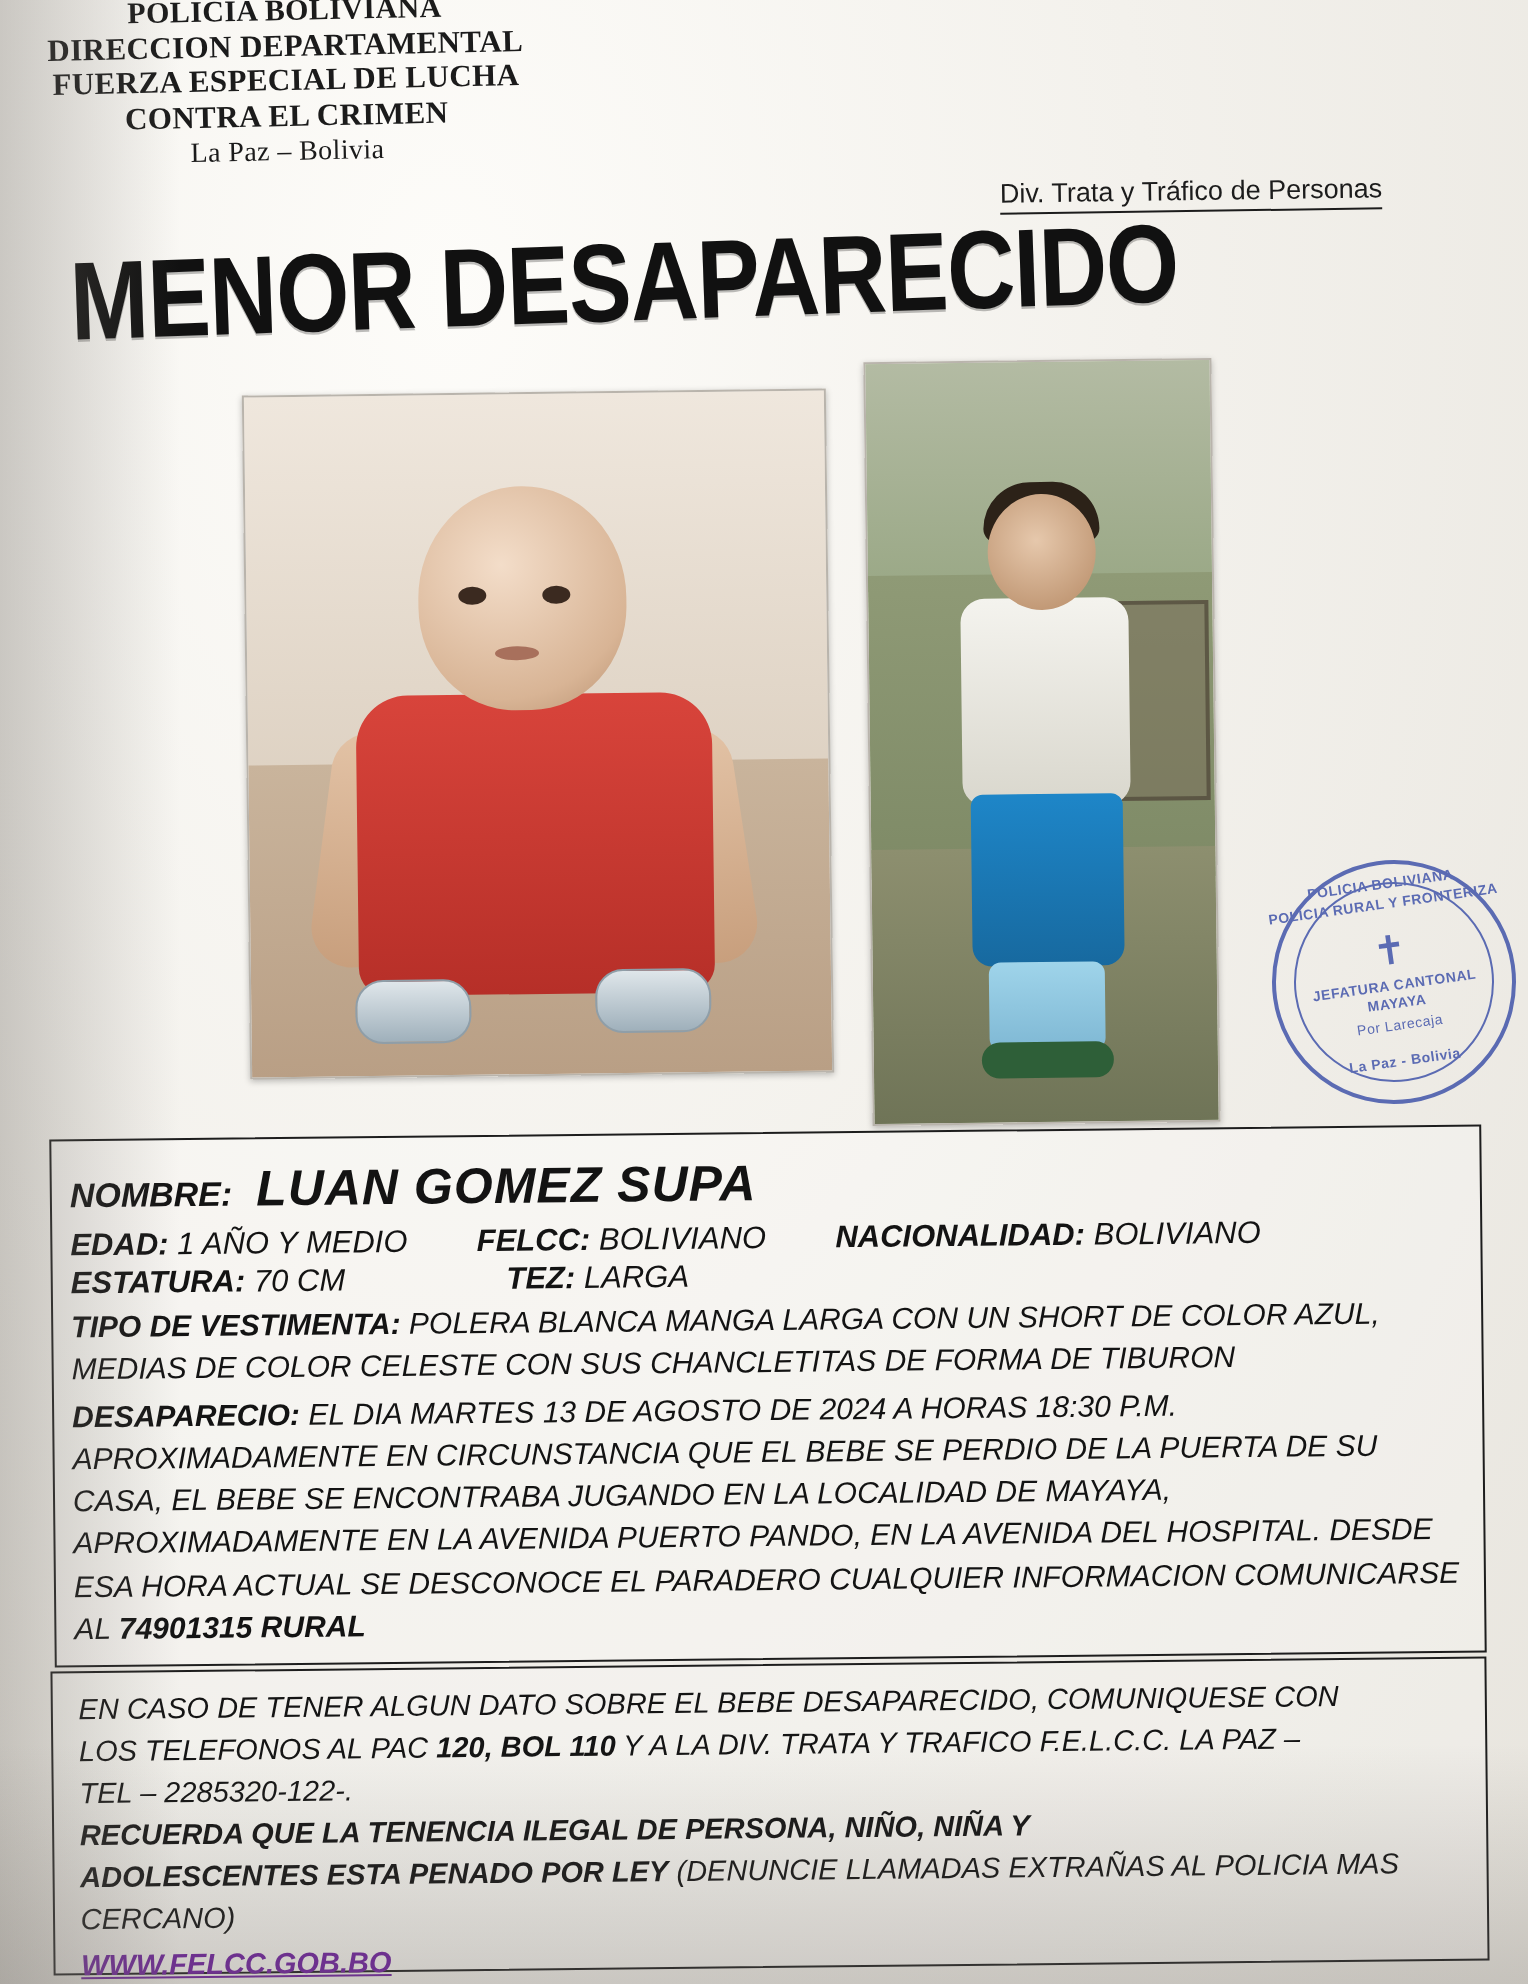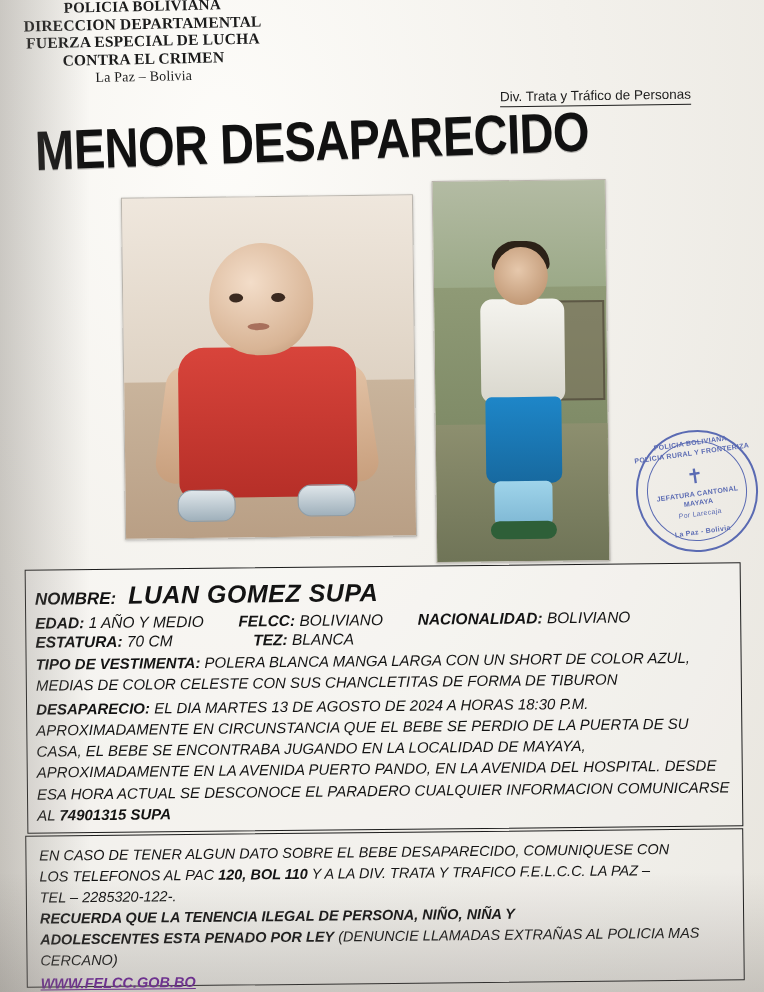--- a/index.html
+++ b/index.html
@@ -373,33 +373,33 @@
         <span class="sp"></span>
         <span class="lbl">NACIONALIDAD:</span>
         <span class="val">BOLIVIANO</span>
       </div>
 
       <div class="row l2">
         <span class="lbl">ESTATURA:</span>
         <span class="val">70 CM</span>
         <span class="sp" style="width:72px"></span>
         <span class="lbl">TEZ:</span>
-        <span class="val">BLANCA</span>
+        <span class="val">LARGA</span>
       </div>
 
       <div class="para">
         <span class="lbl">TIPO DE VESTIMENTA:</span>
         <span>POLERA BLANCA MANGA LARGA CON UN SHORT DE COLOR AZUL, MEDIAS DE COLOR CELESTE CON SUS CHANCLETITAS DE FORMA DE TIBURON</span>
       </div>
 
       <div class="para">
         <span class="lbl">DESAPARECIO:</span>
         <span>EL DIA MARTES 13 DE AGOSTO DE 2024 A HORAS 18:30 P.M. APROXIMADAMENTE EN CIRCUNSTANCIA QUE EL BEBE SE PERDIO DE LA PUERTA DE SU CASA, EL BEBE SE ENCONTRABA JUGANDO EN LA LOCALIDAD DE MAYAYA, APROXIMADAMENTE EN LA AVENIDA PUERTO PANDO, EN LA AVENIDA DEL HOSPITAL. DESDE ESA HORA ACTUAL SE DESCONOCE EL PARADERO CUALQUIER INFORMACION COMUNICARSE AL</span>
         <span class="b" style="font-weight:700">74901315</span>
-        <span style="font-weight:700">SUPA</span>
+        <span style="font-weight:700">RURAL</span>
       </div>
     </div>
 
     <div class="fbox"></div>
     <div class="ftxt">
       <div>EN CASO DE TENER ALGUN DATO SOBRE EL BEBE DESAPARECIDO, COMUNIQUESE CON</div>
       <div>
         <span>LOS TELEFONOS AL PAC</span>
         <span class="b">120,</span>
         <span class="b">BOL 110</span>

